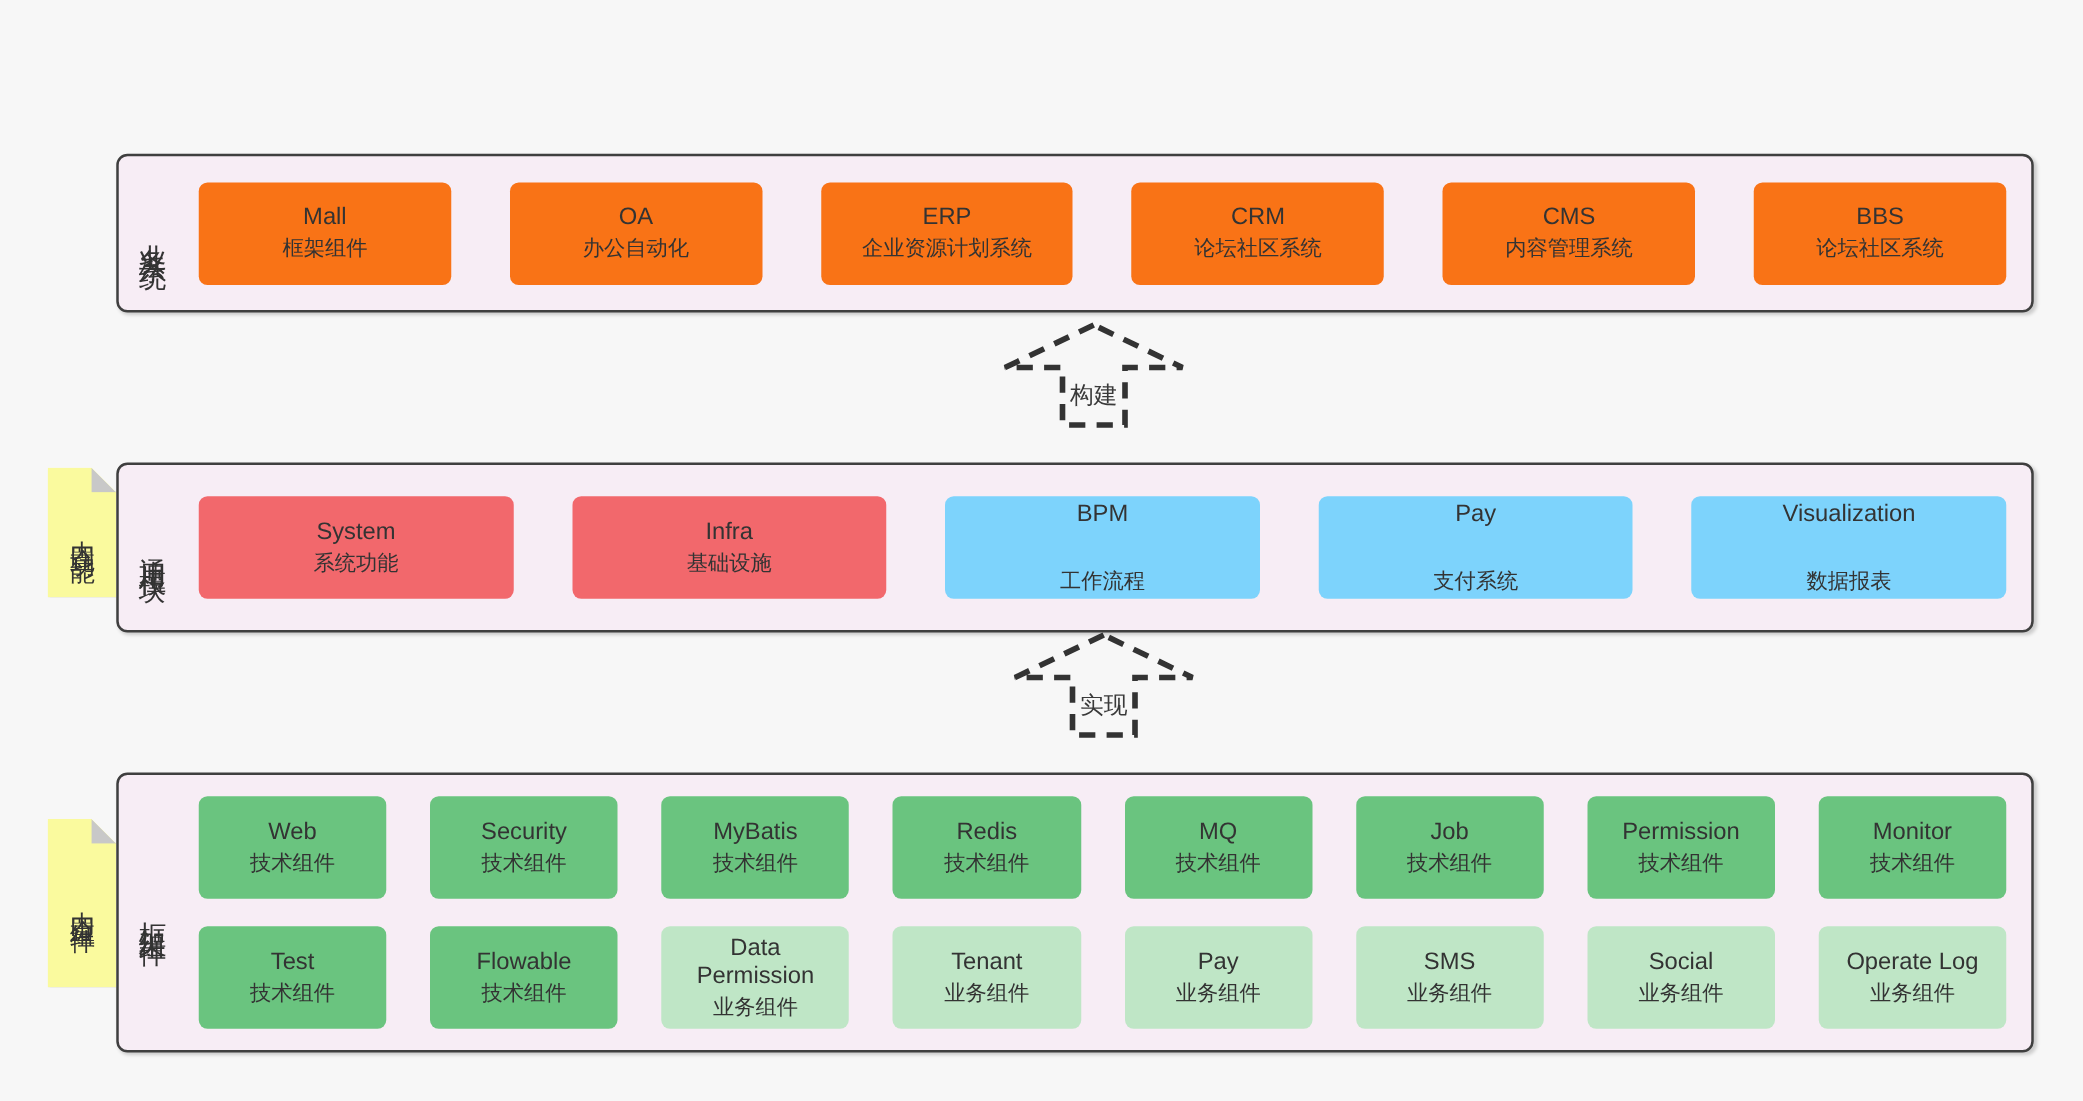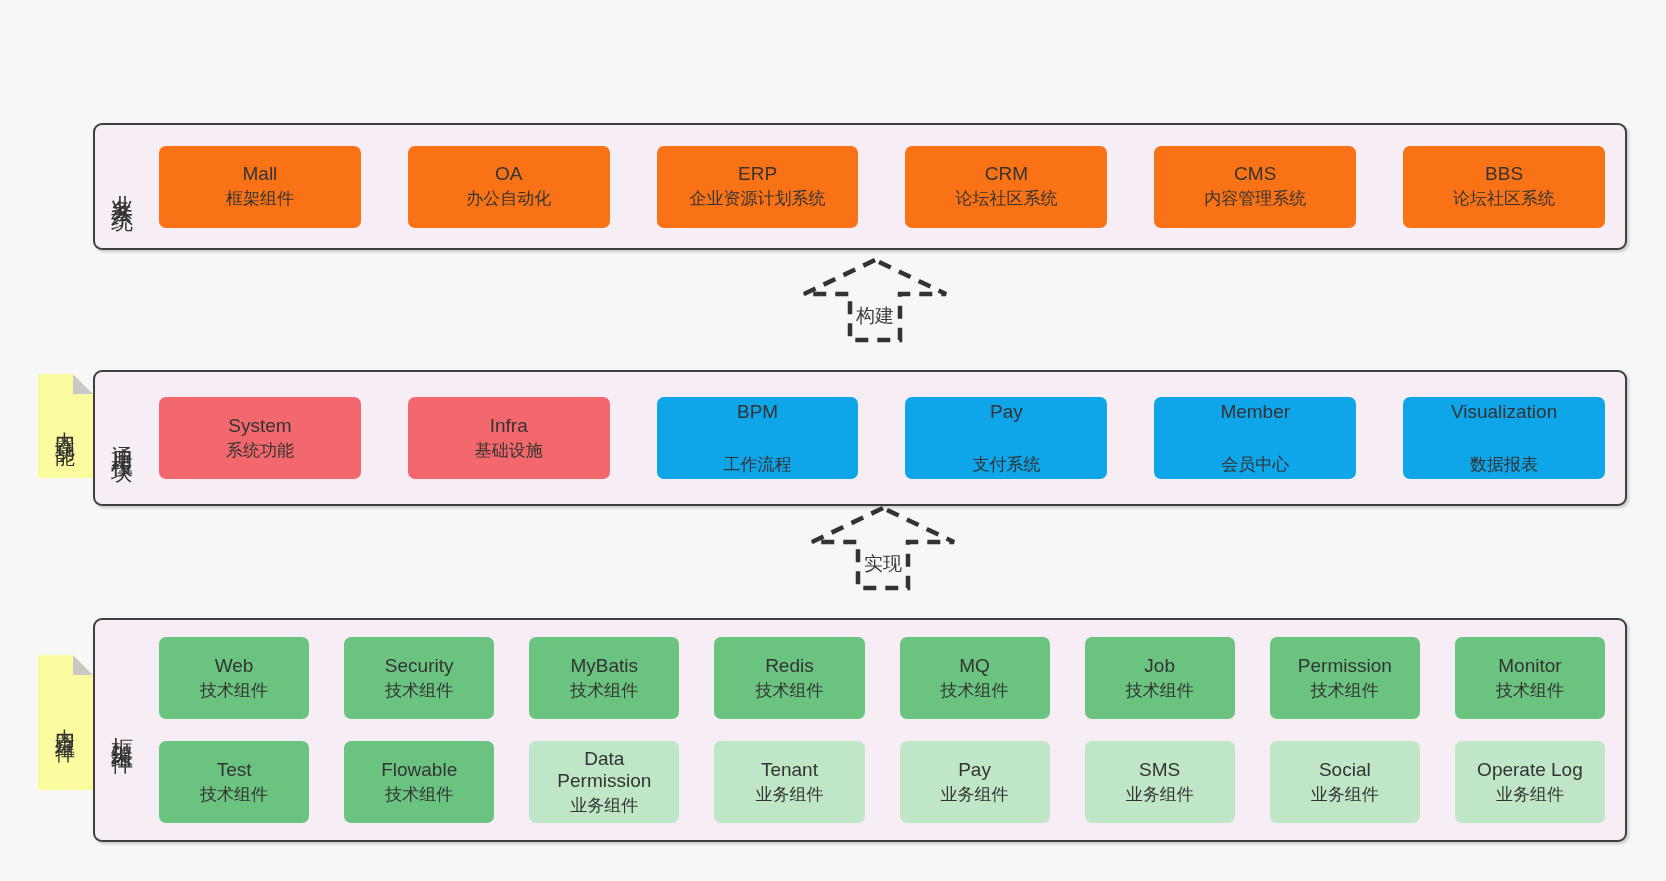--- a/index.html
+++ b/index.html
@@ -32,21 +32,21 @@
   
   .box{
     flex:1;height:82px;border-radius:7px;
     display:flex;flex-direction:column;align-items:center;justify-content:center;
     text-align:center;padding:2px 6px;box-sizing:border-box;
   }
   .box-name{font-size:19px;line-height:1.15;color:#333;}
   .box-desc{font-size:17px;line-height:1.2;margin-top:4px;color:#333;}
   .c-blue{background:#f97316;text-align:right;}
   .c-red{background:#f2686c;}
-  .c-pink{background:#0ea5e9;gap:28px;}
+  .c-pink{background:#7dd3fc;gap:28px;}
   .c-green{background:#6ac47f;}
   .c-greenlight{background:#bfe6c6;}
 
   
   .arrow{position:absolute;width:150px;height:86px;}
   .arrow-1{left:800px;top:257px;}
   .arrow-2{left:808px;top:505px;}
   .arrow svg{display:block;width:100%;height:100%;}
   .arrow-label{
     position:absolute;left:50%;top:58px;transform:translate(-50%,-45%);
@@ -126,24 +126,20 @@
       </div>
       <div class="box c-pink">
         <div class="box-name">BPM</div>
         <div class="box-desc">工作流程</div>
       </div>
       <div class="box c-pink">
         <div class="box-name">Pay</div>
         <div class="box-desc">支付系统</div>
       </div>
       <div class="box c-pink">
-        <div class="box-name">Member</div>
-        <div class="box-desc">会员中心</div>
-      </div>
-      <div class="box c-pink">
         <div class="box-name">Visualization</div>
         <div class="box-desc">数据报表</div>
       </div>
     </div>
   </section>
 
   <div class="note note-mid">
     <span class="note-fold"></span>
     <span class="note-text">内置功能</span>
   </div>

